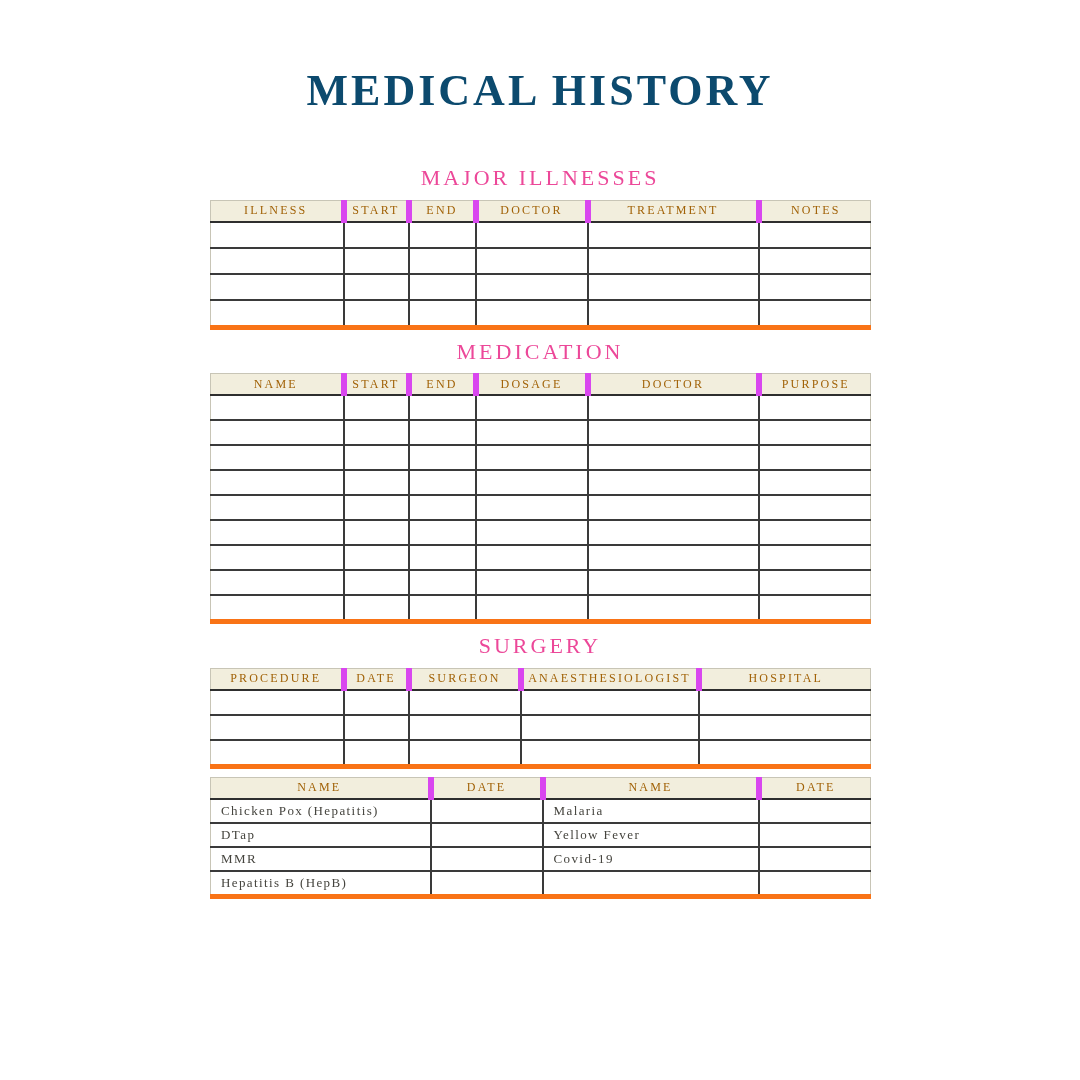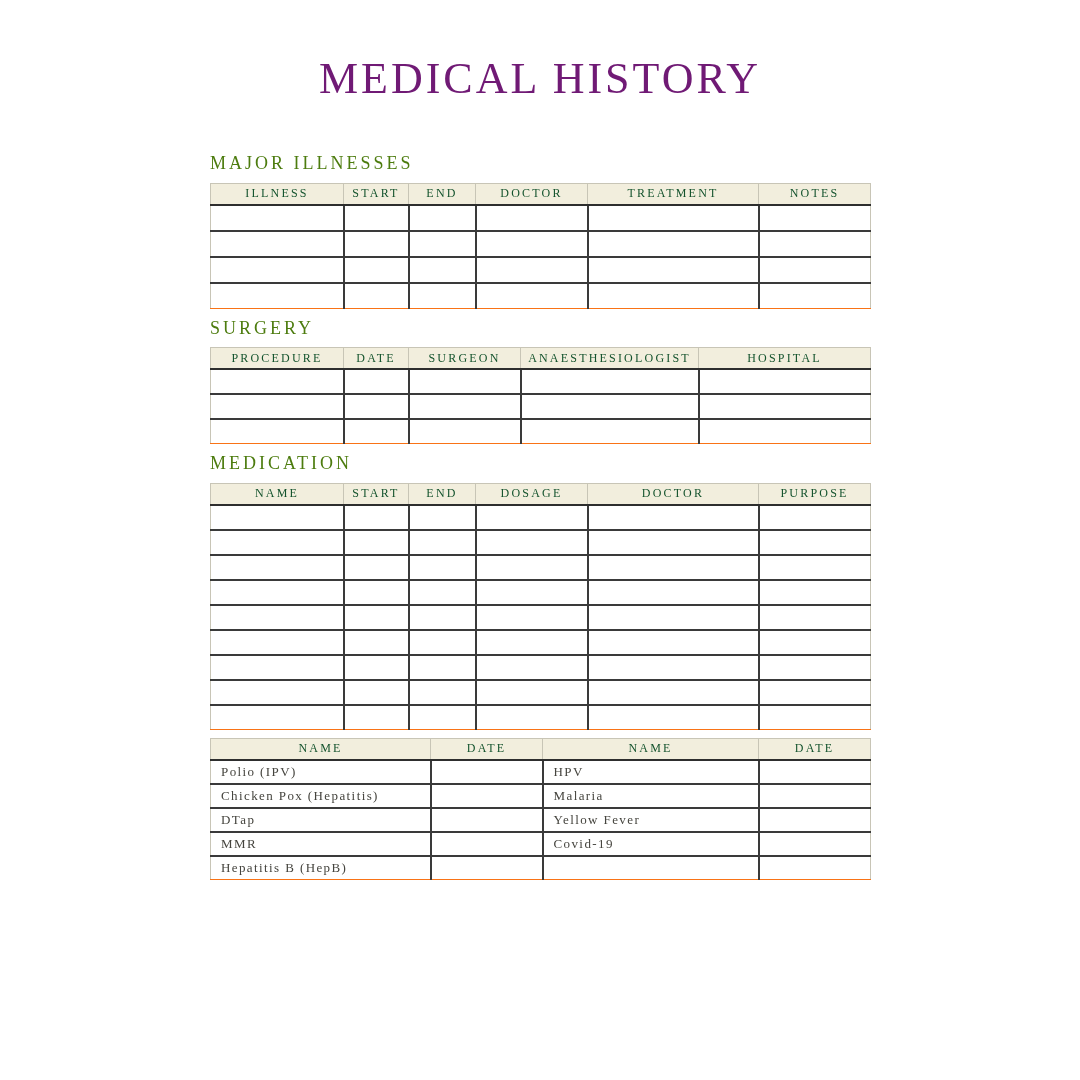--- a/index.html
+++ b/index.html
@@ -5,75 +5,75 @@
   html, body { margin: 0; padding: 0; }
   body {
     width: 1080px;
     height: 1080px;
     background: #ffffff;
     font-family: "Liberation Serif", "DejaVu Serif", serif;
     overflow: hidden;
   }
   .page { padding-top: 56px; }
   .page-title {
-    margin: 0;
+    margin: 12px;
     text-align: center;
     font-size: 44px;
-    font-weight: 400;
+    font-weight: 700;
     letter-spacing: 3px;
-    color: #701a75;
+    color: #0c4a6e;
     line-height: 1.05;
   }
   .content { width: 660px; margin: 0 auto; }
   .section { margin-top: 8px; }
   .section.first { margin-top: 50px; }
   .section-title {
     margin: 0 0 8px 0;
-    text-align: left;
-    font-size: 18px;
+    text-align: center;
+    font-size: 22px;
     font-weight: 400;
     letter-spacing: 3px;
-    color: #4d7c0f;
+    color: #ec4899;
     line-height: 1.25;
   }
   table {
     width: 660px;
     table-layout: fixed;
     border-collapse: collapse;
   }
   th {
     background: #f2eedd;
     font-weight: 400;
     font-size: 12px;
     letter-spacing: 2.2px;
-    color: #14532d;
+    color: #a16207;
     height: 20px;
     padding: 0 2px;
     text-align: center;
     border: 1px solid #c8c5b6;
     border-bottom: 2px solid #2e2e2e;
     overflow: hidden;
     white-space: nowrap;
   }
-  th:not(:first-child) { border-left: 1px solid #d946ef; }
+  th:not(:first-child) { border-left: 6px solid #d946ef; }
   td {
     border: 2px solid #3a3a3a;
     font-size: 13px;
     letter-spacing: 1.4px;
     color: #45443e;
     padding: 0 4px 0 10px;
     text-align: left;
     vertical-align: middle;
     overflow: hidden;
     white-space: nowrap;
     background: #ffffff;
   }
   td:first-child  { border-left: 1px solid #c8c5b6; }
   td:last-child   { border-right: 1px solid #c8c5b6; }
-  tr:last-child td { border-bottom: 1px solid #f97316; }
+  tr:last-child td { border-bottom: 5px solid #f97316; }
   .s-major td      { height: 24px; }
   .s-medication td { height: 23px; }
   .s-surgery td    { height: 23px; }
   .s-vaccinations td { height: 22px; }
 </style>
 </head>
 <body>
 
 <div class="page">
   <h1 class="page-title">MEDICAL HISTORY</h1>
@@ -132,65 +132,20 @@
               <td></td>
               <td></td>
               <td></td>
               <td></td>
             </tr>
           </tbody>
         </table>
     </div>
 
     <div class="section">
-      <h2 class="section-title">SURGERY</h2>
-      <table class="s-surgery">
-          <colgroup>
-            <col style="width: 133px;">
-            <col style="width: 65px;">
-            <col style="width: 112px;">
-            <col style="width: 178px;">
-            <col style="width: 172px;">
-          </colgroup>
-          <thead>
-            <tr>
-              <th>PROCEDURE</th>
-              <th>DATE</th>
-              <th>SURGEON</th>
-              <th>ANAESTHESIOLOGIST</th>
-              <th>HOSPITAL</th>
-            </tr>
-          </thead>
-          <tbody>
-            <tr>
-              <td></td>
-              <td></td>
-              <td></td>
-              <td></td>
-              <td></td>
-            </tr>
-            <tr>
-              <td></td>
-              <td></td>
-              <td></td>
-              <td></td>
-              <td></td>
-            </tr>
-            <tr>
-              <td></td>
-              <td></td>
-              <td></td>
-              <td></td>
-              <td></td>
-            </tr>
-          </tbody>
-        </table>
-    </div>
-
-    <div class="section">
       <h2 class="section-title">MEDICATION</h2>
       <table class="s-medication">
           <colgroup>
             <col style="width: 133px;">
             <col style="width: 65px;">
             <col style="width: 67px;">
             <col style="width: 112px;">
             <col style="width: 171px;">
             <col style="width: 112px;">
           </colgroup>
@@ -275,43 +230,82 @@
               <td></td>
               <td></td>
               <td></td>
               <td></td>
             </tr>
           </tbody>
         </table>
     </div>
 
     <div class="section">
+      <h2 class="section-title">SURGERY</h2>
+      <table class="s-surgery">
+          <colgroup>
+            <col style="width: 133px;">
+            <col style="width: 65px;">
+            <col style="width: 112px;">
+            <col style="width: 178px;">
+            <col style="width: 172px;">
+          </colgroup>
+          <thead>
+            <tr>
+              <th>PROCEDURE</th>
+              <th>DATE</th>
+              <th>SURGEON</th>
+              <th>ANAESTHESIOLOGIST</th>
+              <th>HOSPITAL</th>
+            </tr>
+          </thead>
+          <tbody>
+            <tr>
+              <td></td>
+              <td></td>
+              <td></td>
+              <td></td>
+              <td></td>
+            </tr>
+            <tr>
+              <td></td>
+              <td></td>
+              <td></td>
+              <td></td>
+              <td></td>
+            </tr>
+            <tr>
+              <td></td>
+              <td></td>
+              <td></td>
+              <td></td>
+              <td></td>
+            </tr>
+          </tbody>
+        </table>
+    </div>
+
+    <div class="section">
       <table class="s-vaccinations">
           <colgroup>
             <col style="width: 220px;">
             <col style="width: 112px;">
             <col style="width: 216px;">
             <col style="width: 112px;">
           </colgroup>
           <thead>
             <tr>
               <th>NAME</th>
               <th>DATE</th>
               <th>NAME</th>
               <th>DATE</th>
             </tr>
           </thead>
           <tbody>
             <tr>
-              <td>Polio (IPV)</td>
-              <td></td>
-              <td>HPV</td>
-              <td></td>
-            </tr>
-            <tr>
               <td>Chicken Pox (Hepatitis)</td>
               <td></td>
               <td>Malaria</td>
               <td></td>
             </tr>
             <tr>
               <td>DTap</td>
               <td></td>
               <td>Yellow Fever</td>
               <td></td>

